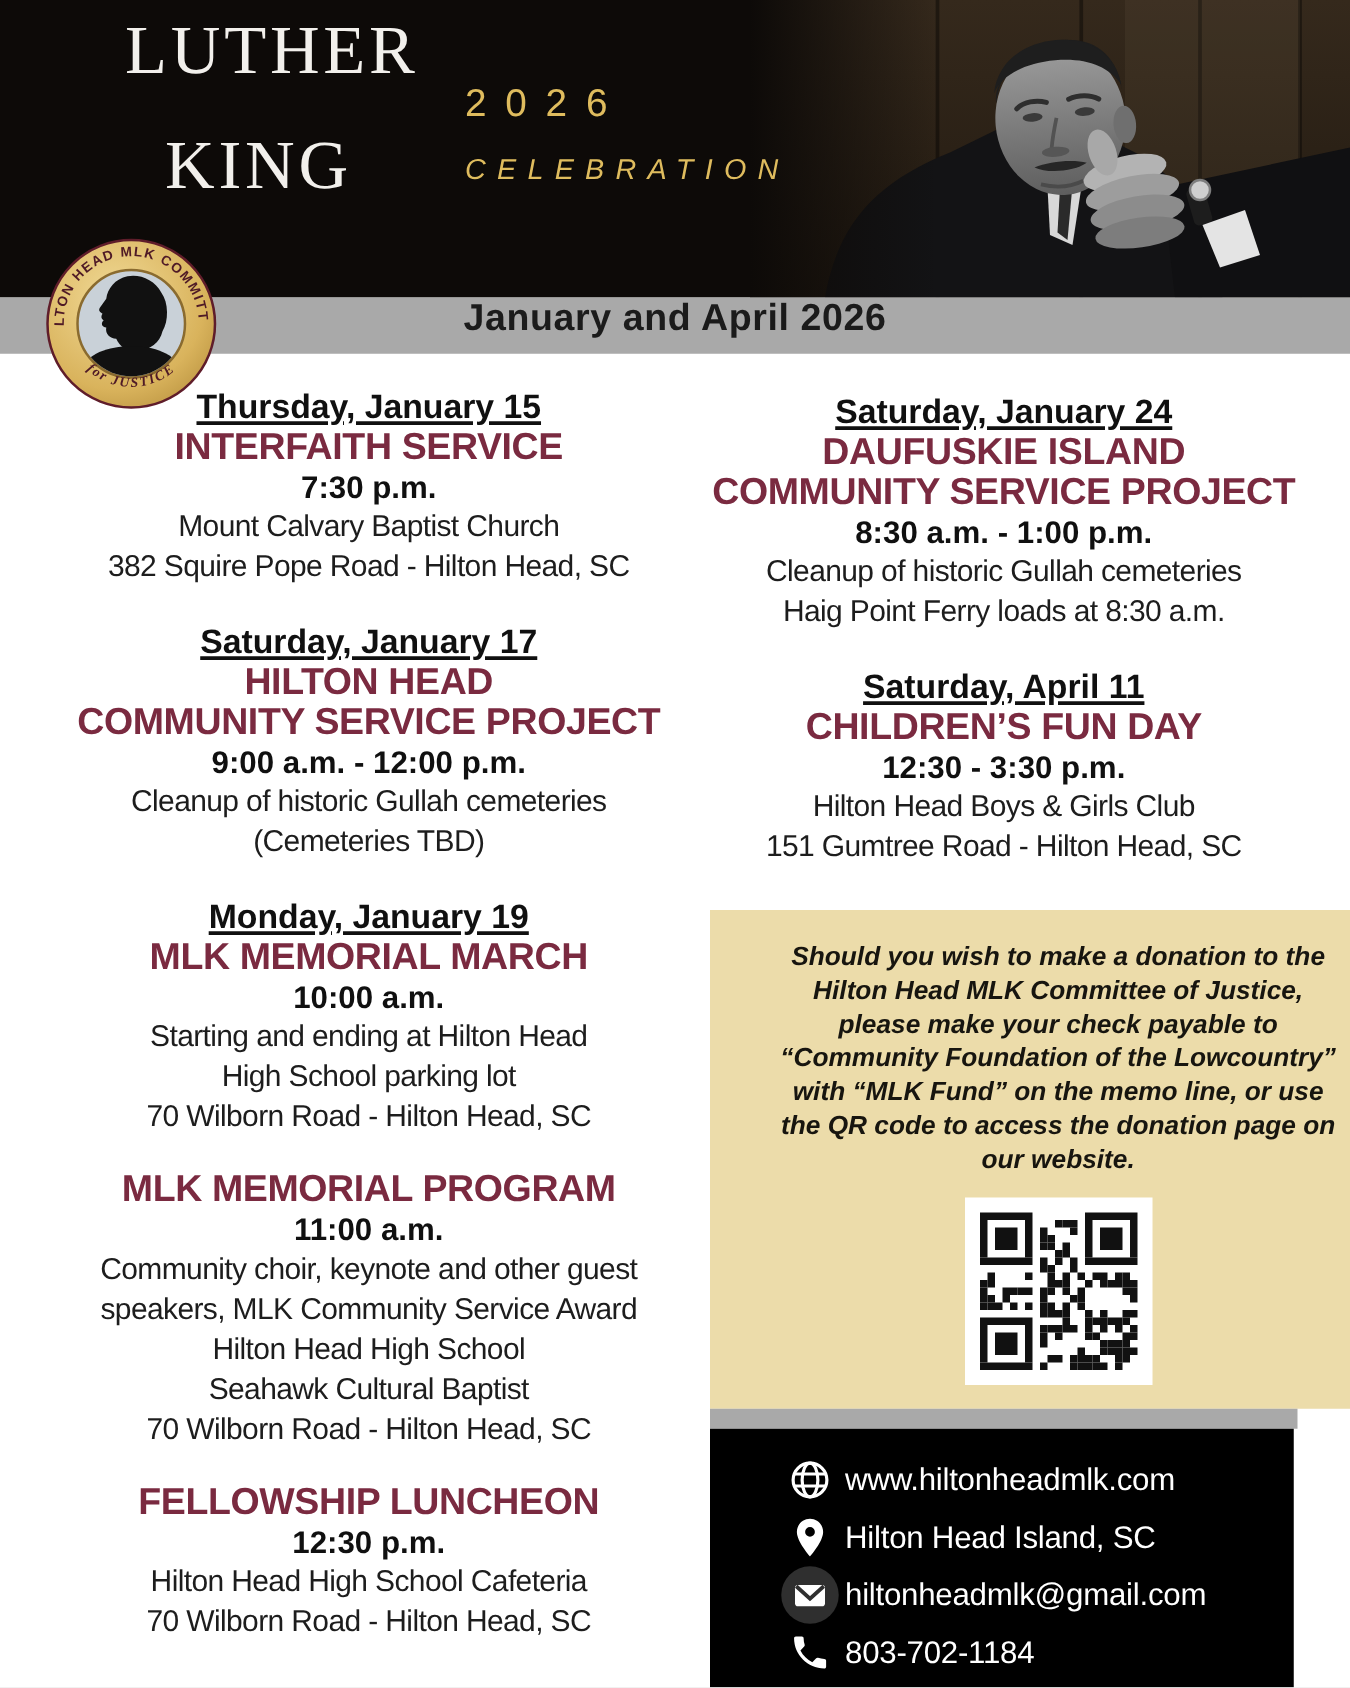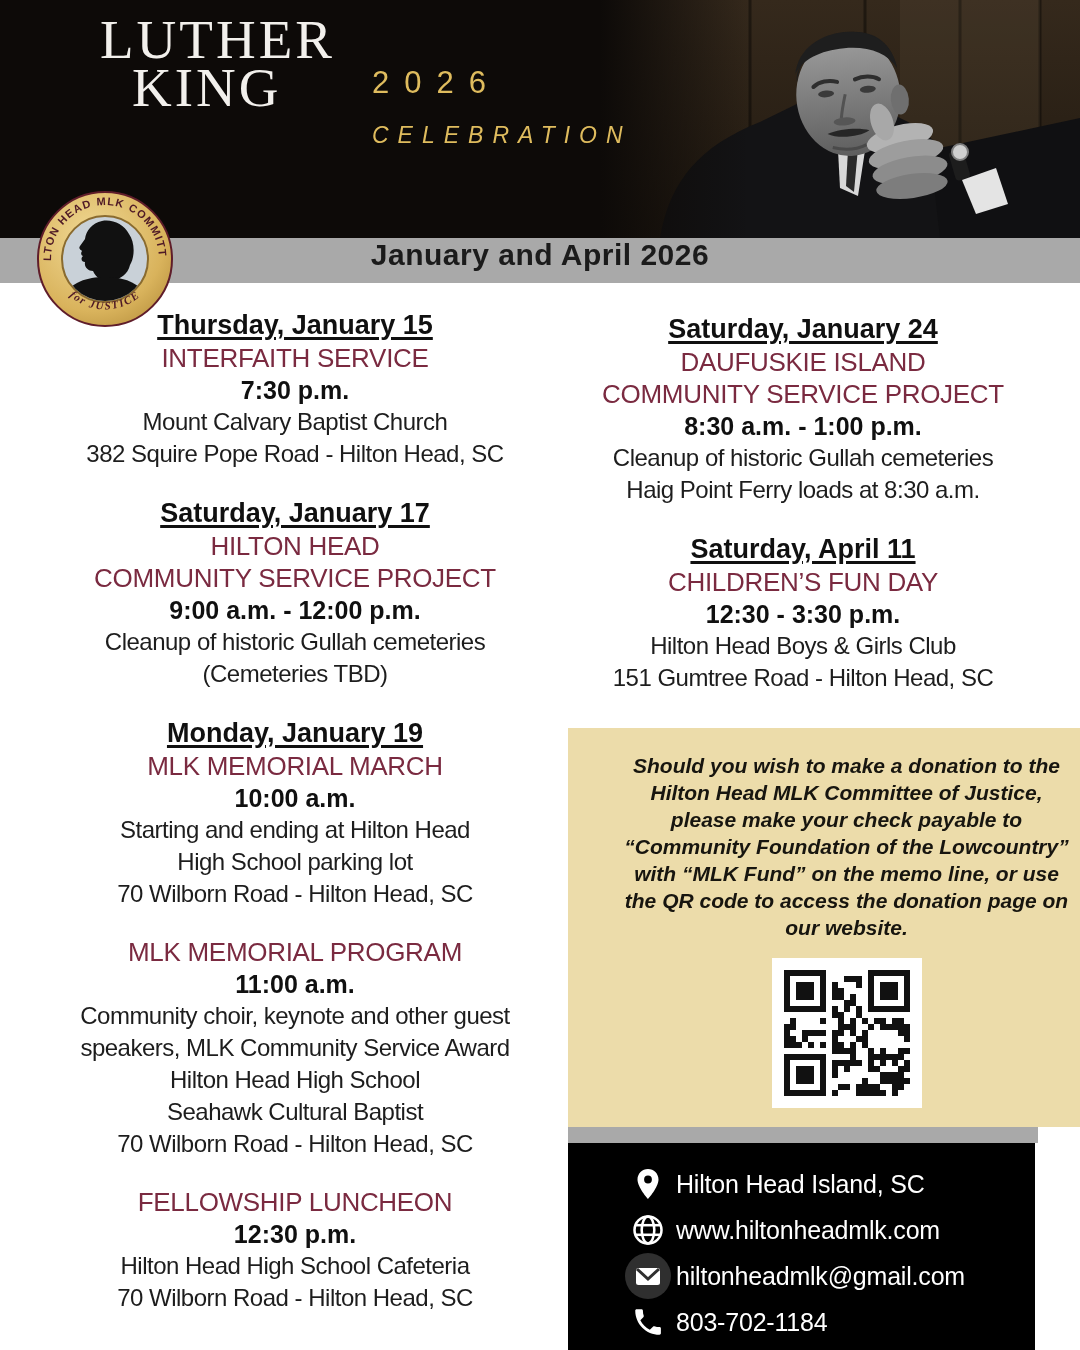--- a/index.html
+++ b/index.html
@@ -16,21 +16,21 @@
     position:relative;width:1080px;height:1350px;margin:0 auto;
     background:#ffffff;overflow:hidden;
     font-family:"Liberation Sans",sans-serif;
   }
   
   .header{position:absolute;left:0;top:0;width:1080px;height:238px;background:var(--header-black);}
   .photo{position:absolute;right:0;top:0;width:480px;height:238px;display:block;}
   .brand{position:absolute;left:95px;top:16px;color:#f2f0ec;font-family:"Liberation Serif",serif;z-index:3;}
   .brand div{font-size:55px;line-height:48px;letter-spacing:3px;}
   .brand .l2{margin-left:5px;}
-  .brand .l3{margin-left:37px;}
+  .brand .l3{margin-left:37px;margin-top:44px;}
   .sub{position:absolute;left:372px;top:66px;color:var(--gold);z-index:3;}
   .sub .year{font-size:31px;letter-spacing:15px;line-height:34px;}
   .sub .celebration{font-size:23px;letter-spacing:9px;line-height:34px;margin-top:18px;font-style:italic;}
   
   .banner{
     position:absolute;left:0;top:238px;width:1080px;height:45px;background:var(--banner-gray);
     display:flex;align-items:flex-start;justify-content:center;z-index:2;
   }
   .banner span{font-size:30px;font-weight:bold;color:#1b1b1b;letter-spacing:.5px;}
   
@@ -38,21 +38,21 @@
   
   .col{position:absolute;text-align:center;}
   .col-left{left:60px;top:308px;width:470px;}
   .col-right{left:568px;top:312px;width:470px;}
   .event{margin-bottom:26px;}
   .event.no-date{margin-top:14px;}
   .event-date{
     font-size:27px;font-weight:bold;color:#101010;line-height:34px;
     text-decoration:underline;text-decoration-thickness:3px;text-underline-offset:3px;
   }
-  .event-title{font-size:26px;font-weight:normal;color:var(--maroon);line-height:32px;letter-spacing:-.3px;}
+  .event-title{font-size:30px;font-weight:bold;color:var(--maroon);line-height:32px;letter-spacing:-.3px;}
   .event-time{font-size:25px;font-weight:bold;color:#101010;line-height:32px;}
   .event-detail{font-size:24px;color:#1d1d1d;line-height:32px;letter-spacing:-.5px;}
   
   .donation{position:absolute;left:568px;top:728px;width:557px;height:399px;background:var(--tan);}
   .donation-text{padding:24px 18px 0;text-align:center;}
   .donation-line{font-size:21px;font-weight:bold;font-style:italic;color:#17150f;line-height:27px;}
   .qr-wrap{
     position:absolute;left:50%;top:230px;transform:translateX(-50%);
     width:150px;height:150px;background:#ffffff;
     display:flex;align-items:center;justify-content:center;
@@ -382,36 +382,36 @@
           <rect x="109" y="121" width="6" height="6" fill="#111"></rect>
         </svg>
     </div>
   </div>
 
   <div class="divider"></div>
 
   <div class="footer" id="footerRows">
       <div class="f-row">
         <span class="f-icon">
-          <svg width="36" height="36" viewBox="0 0 24 24">
-            <path fill="#fff" fill-rule="evenodd" d="M12 2C8.1 2 5 5.1 5 9c0 5.2 7 13 7 13s7-7.8 7-13c0-3.9-3.1-7-7-7zm0 9.6A2.6 2.6 0 1 1 12 6.4a2.6 2.6 0 0 1 0 5.2z"></path>
-          </svg>
-        </span>
-        <span class="f-text">Hilton Head Island, SC</span>
-      </div>
-      <div class="f-row">
-        <span class="f-icon">
           <svg width="36" height="36" viewBox="0 0 24 24" fill="none" stroke="#fff" stroke-width="1.7">
             <circle cx="12" cy="12" r="9"></circle>
             <ellipse cx="12" cy="12" rx="4.2" ry="9"></ellipse>
             <line x1="3.6" y1="8.8" x2="20.4" y2="8.8"></line>
             <line x1="3.6" y1="15.2" x2="20.4" y2="15.2"></line>
           </svg>
         </span>
         <span class="f-text">www.hiltonheadmlk.com</span>
+      </div>
+      <div class="f-row">
+        <span class="f-icon">
+          <svg width="36" height="36" viewBox="0 0 24 24">
+            <path fill="#fff" fill-rule="evenodd" d="M12 2C8.1 2 5 5.1 5 9c0 5.2 7 13 7 13s7-7.8 7-13c0-3.9-3.1-7-7-7zm0 9.6A2.6 2.6 0 1 1 12 6.4a2.6 2.6 0 0 1 0 5.2z"></path>
+          </svg>
+        </span>
+        <span class="f-text">Hilton Head Island, SC</span>
       </div>
       <div class="f-row">
         <span class="f-icon">
           <svg width="48" height="48" viewBox="0 0 48 48">
             <circle cx="24" cy="24" r="23" fill="#2f2f2f"></circle>
             <rect x="12" y="16" width="24" height="17" rx="2.5" fill="#fff"></rect>
             <polyline points="13,17 24,27 35,17" fill="none" stroke="#2f2f2f" stroke-width="3"></polyline>
           </svg>
         </span>
         <span class="f-text">hiltonheadmlk@gmail.com</span>

